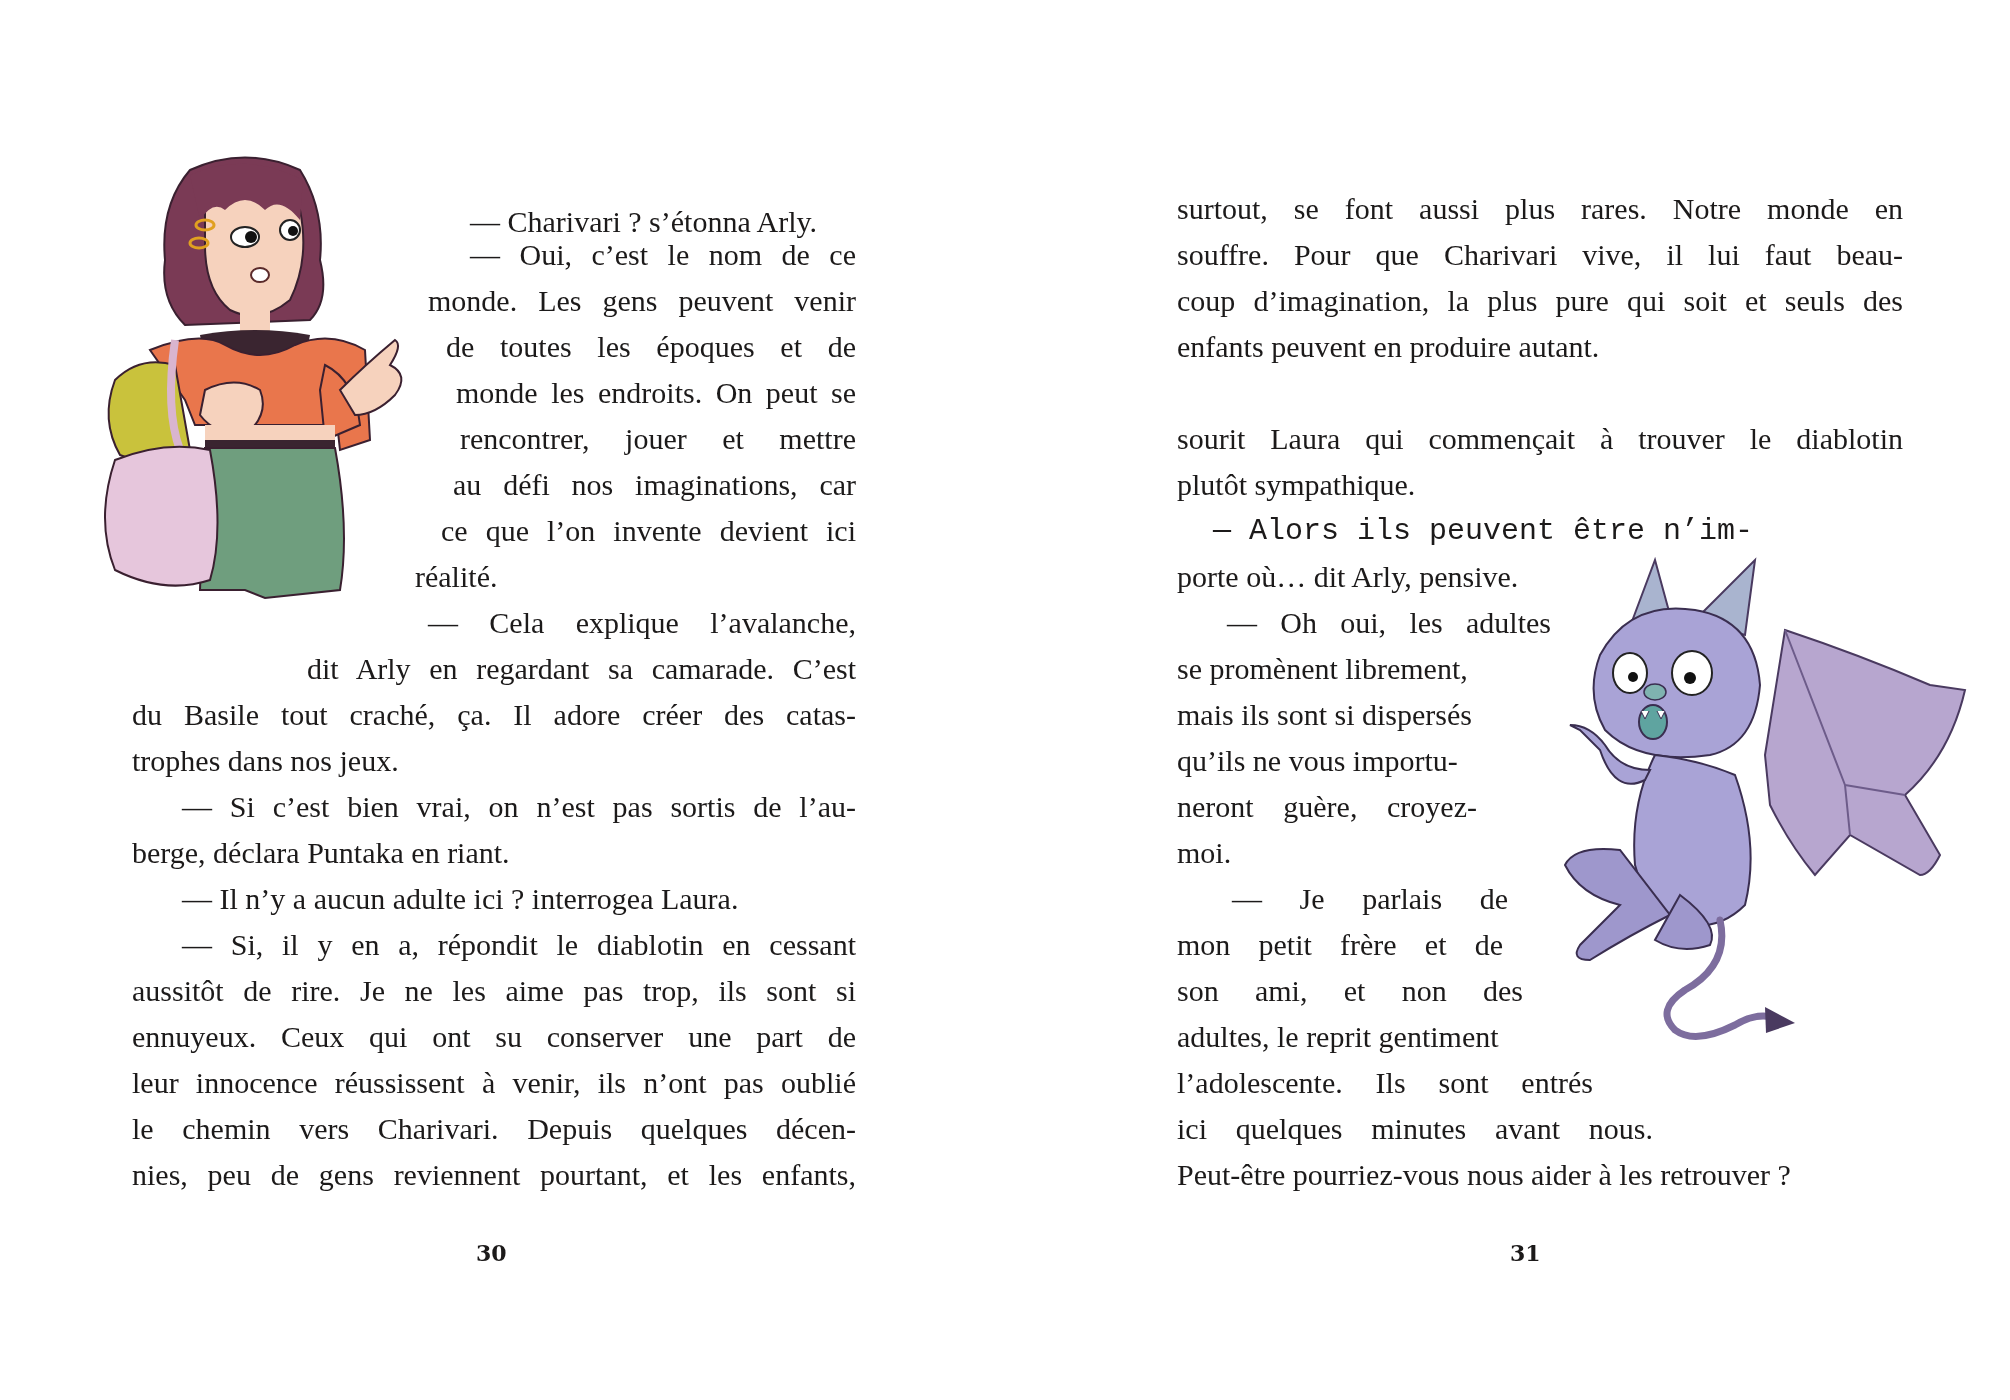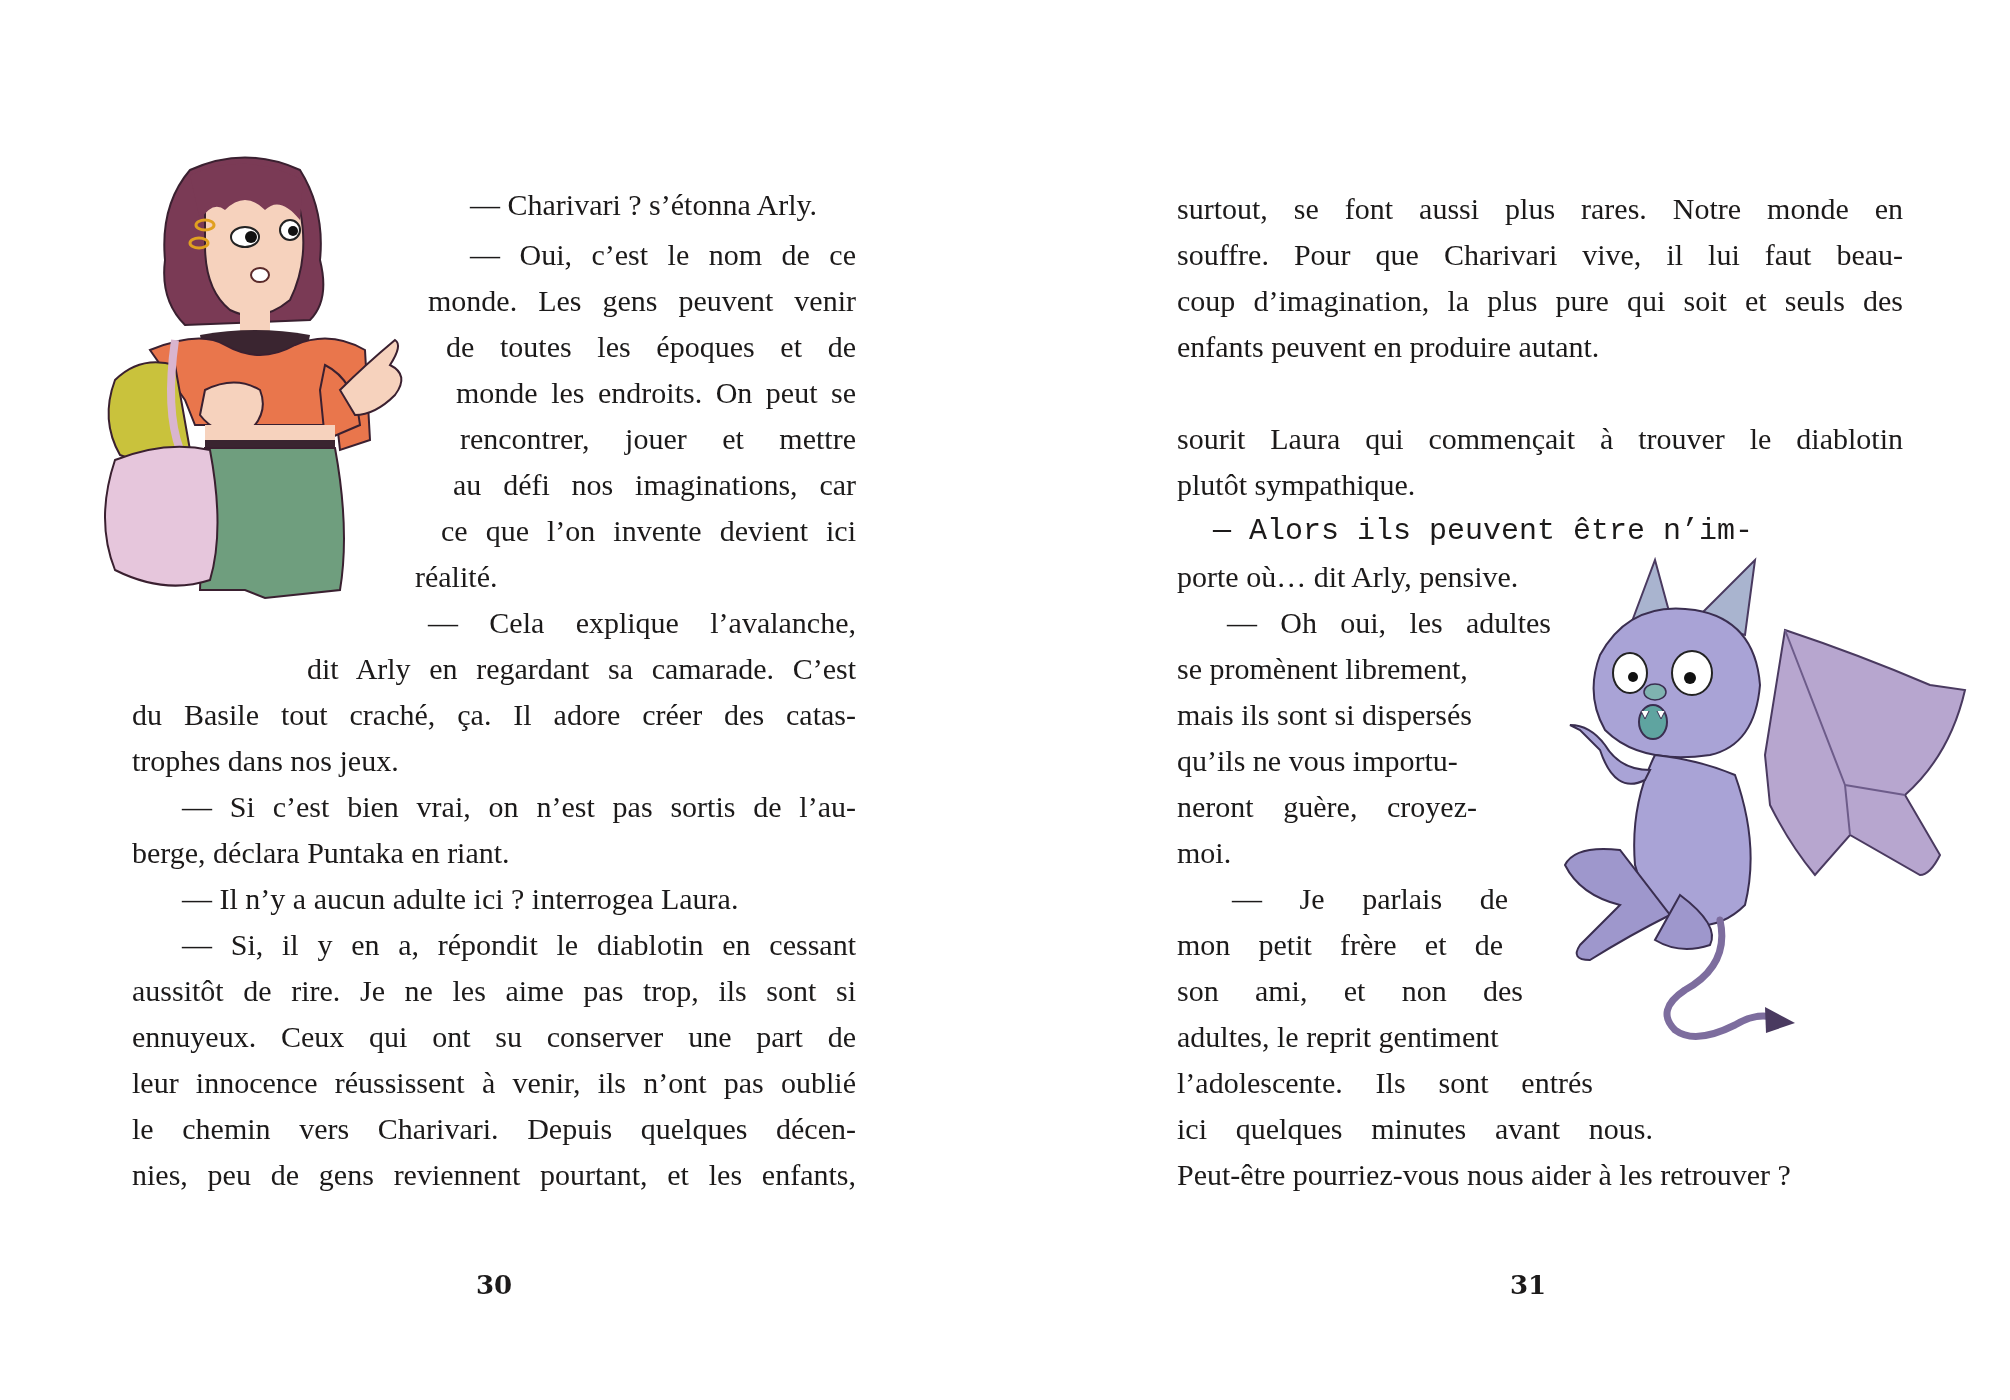--- a/index.html
+++ b/index.html
@@ -3,21 +3,21 @@
 <meta charset="utf-8">
 <style>
   html, body { margin:0; padding:0; background:#ffffff; }
   body { width:2010px; height:1400px; position:relative; overflow:hidden;
          font-family:"Liberation Serif", "DejaVu Serif", serif; color:#1c1a1a; }
   .page { position:absolute; top:0; height:1400px; }
   .page-left { left:0; width:1005px; }
   .page-right { left:1005px; width:1005px; }
   .line { position:absolute; font-size:30px; line-height:46px; height:46px; white-space:nowrap; }
   .just { text-align:justify; text-align-last:justify; }
-  .pagenum { position:absolute; top:1270px; font-size:26px; font-weight:bold; font-family:"DejaVu Serif", serif; }
+  .pagenum { position:absolute; top:1240px; font-size:22px; font-weight:bold; font-family:"DejaVu Serif", serif; }
   .illus { position:absolute; }
 </style>
 </head>
 <body>
 
 <div class="page page-left">
 
   <svg class="illus" style="left:95px; top:150px;" width="340" height="470" viewBox="0 0 340 470">
 
     <path d="M95 20 Q150 -5 205 20 Q230 60 225 110 Q235 150 215 170 L90 175 Q65 150 70 110 Q65 55 95 20 Z" fill="#7a3a55" stroke="#3a2030" stroke-width="2"></path>
@@ -52,21 +52,21 @@
     <rect x="110" y="275" width="130" height="18" fill="#f6d2bd"></rect>
     <rect x="110" y="290" width="130" height="8" fill="#3a2530"></rect>
 
     <path d="M110 298 L240 298 Q255 380 245 440 L170 448 L150 440 L105 440 Z" fill="#6f9e7e" stroke="#3a2030" stroke-width="2"></path>
 
     <path d="M80 190 Q70 260 85 300" fill="none" stroke="#d9b5cf" stroke-width="8"></path>
 
     <path d="M20 310 Q70 290 115 300 Q130 380 115 430 Q70 445 20 420 Q0 370 20 310 Z" fill="#e6c6dc" stroke="#3a2030" stroke-width="2"></path>
   </svg>
 
-  <div class="line" style="left:470px; top:182px; width:386px;">— Charivari ? s’étonna Arly.</div>
+  <div class="line" style="left:470px; top:199px; width:386px;">— Charivari ? s’étonna Arly.</div>
   <div class="line just" style="left:470px; top:232px; width:386px;">— Oui, c’est le nom de ce</div>
   <div class="line just" style="left:428px; top:278px; width:428px;">monde. Les gens peuvent venir</div>
   <div class="line just" style="left:446px; top:324px; width:410px;">de toutes les époques et de</div>
   <div class="line just" style="left:456px; top:370px; width:400px;">monde les endroits. On peut se</div>
   <div class="line just" style="left:460px; top:416px; width:396px;">rencontrer, jouer et mettre</div>
   <div class="line just" style="left:453px; top:462px; width:403px;">au défi nos imaginations, car</div>
   <div class="line just" style="left:441px; top:508px; width:415px;">ce que l’on invente devient ici</div>
   <div class="line" style="left:415px; top:554px;">réalité.</div>
   <div class="line just" style="left:428px; top:600px; width:428px;">— Cela explique l’avalanche,</div>
   <div class="line just" style="left:307px; top:646px; width:549px;">dit Arly en regardant sa camarade. C’est</div>

